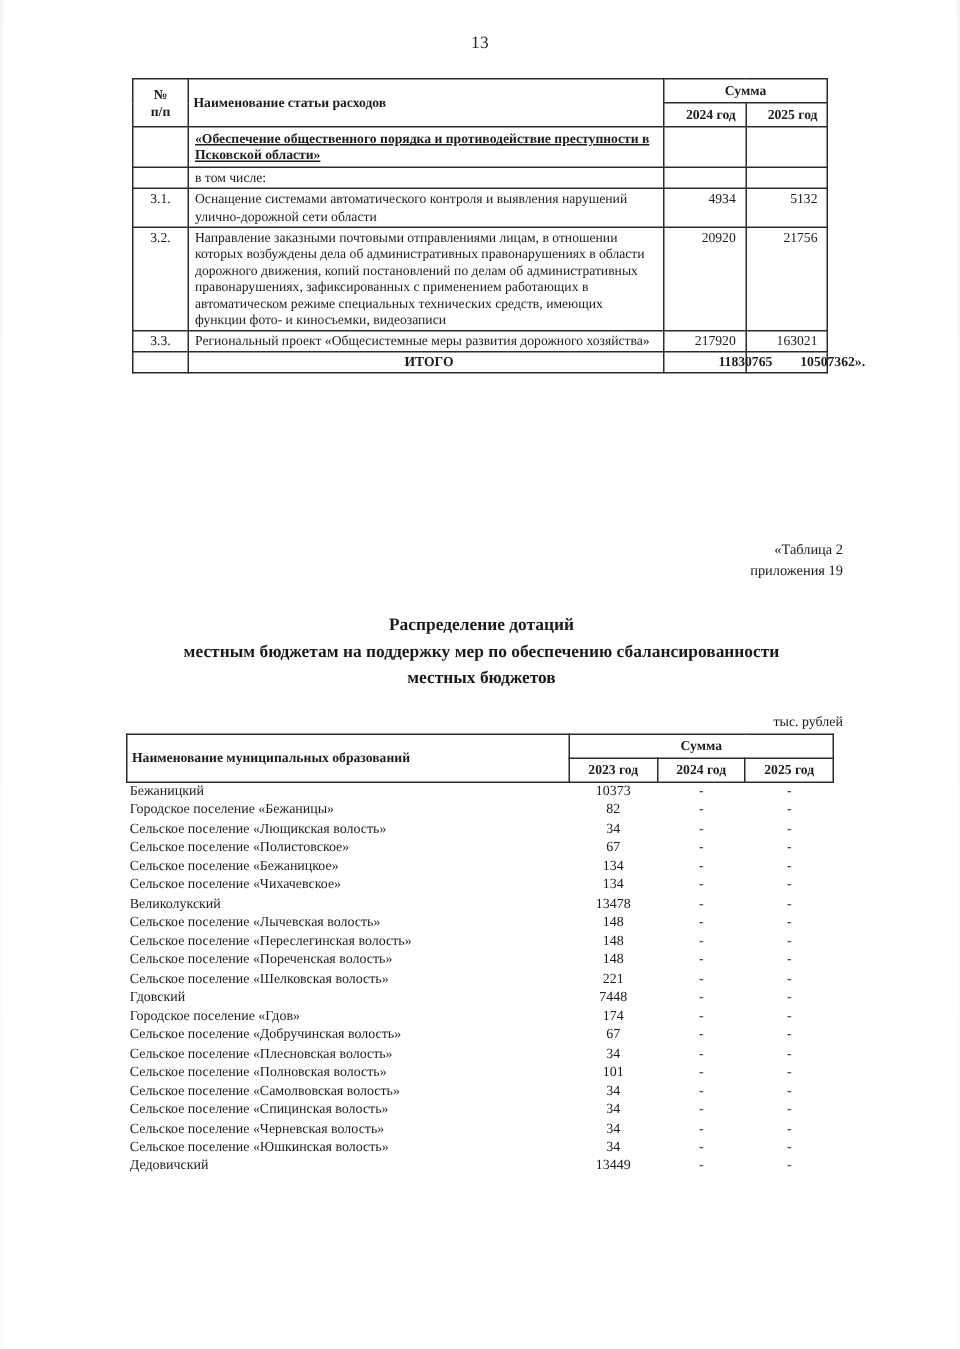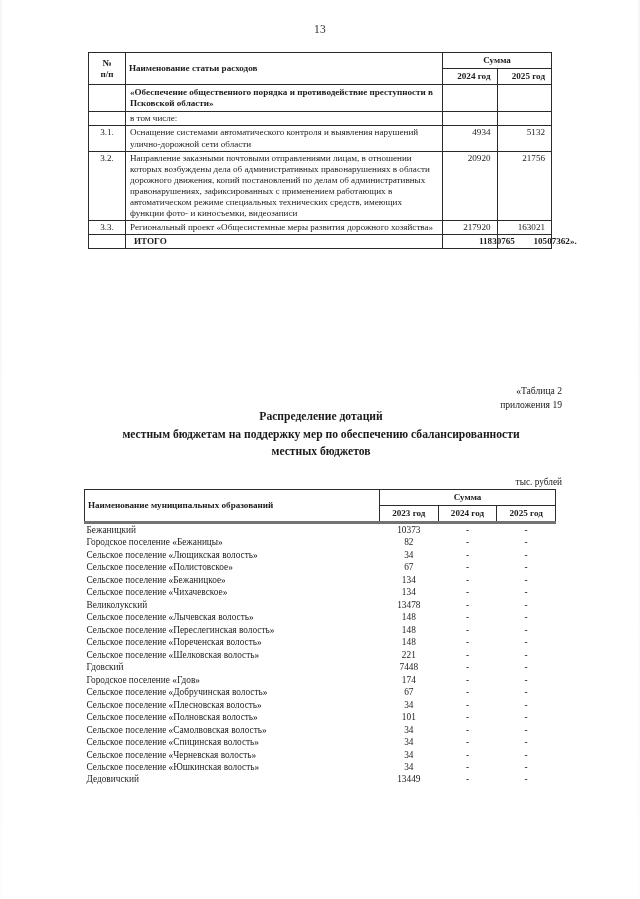--- a/index.html
+++ b/index.html
@@ -64,42 +64,42 @@
   #table1 .c-y1    { width: 62px;  text-align: right;  padding-right: 6px;}
   #table1 .c-y2    { width: 62px;  text-align: right;  padding-right: 6px;}
   #table1 th {
     text-align: center;
     font-weight: bold;
     vertical-align: middle;
     padding: 2px 3px;
   }
   #table1 .hdr-sum { text-align: center; }
   #table1 td.bold-cell { font-weight: bold; }
-  #table1 .row-tall td { padding-top: 2px; padding-bottom: 2px; }
-  #table1 .total-label { font-weight: bold; text-align: left; padding-left: 8px;}
+  #table1 .row-tall td { padding-top: 2px; padding-bottom: 2px; text-decoration: underline; }
+  #table1 .total-label { font-weight: bold; text-align: center; padding-left: 8px;}
   #table1 .total-val   { font-weight: bold; text-align: right; padding-right: 4px; padding-left: 36px;}
 
   
   #para18 {
     position: absolute;
     left: 79px;
     top: 316px;
     width: 482px;
     font-size: 12.4px;
     line-height: 1.48;
     text-align: justify;
     text-indent: 38px;
   }
   #para18 b { font-weight: bold; }
 
   
   #tbl-ref {
     position: absolute;
     left: 300px;
-    top: 384px;
+    top: 360px;
     width: 262px;
     text-align: right;
     font-size: 9.6px;
     line-height: 1.5;
   }
 
   
   #heading2 {
     position: absolute;
     left: 72px;
@@ -143,21 +143,21 @@
   }
   #table2 tbody td {
     border: none;
     font-size: 9.3px;
     line-height: 1.0;
     padding-top: 1.6px;
     padding-bottom: 1.6px;
   }
   #table2 tbody td.c-mun { text-align: left; padding-left: 2px; }
   #table2 tbody td.c-v   { text-align: center; }
-  #table2 .sep-top { border-top: 3px solid #737373; }
+  #table2 .sep-top { border-top: 1px solid #737373; }
 
   
   .scan-edge {
     position: absolute;
     top: 0;
     width: 2px;
     height: 899px;
     background: linear-gradient(to bottom, rgba(0,0,0,0.035), rgba(0,0,0,0.01));
     pointer-events: none;
   }

